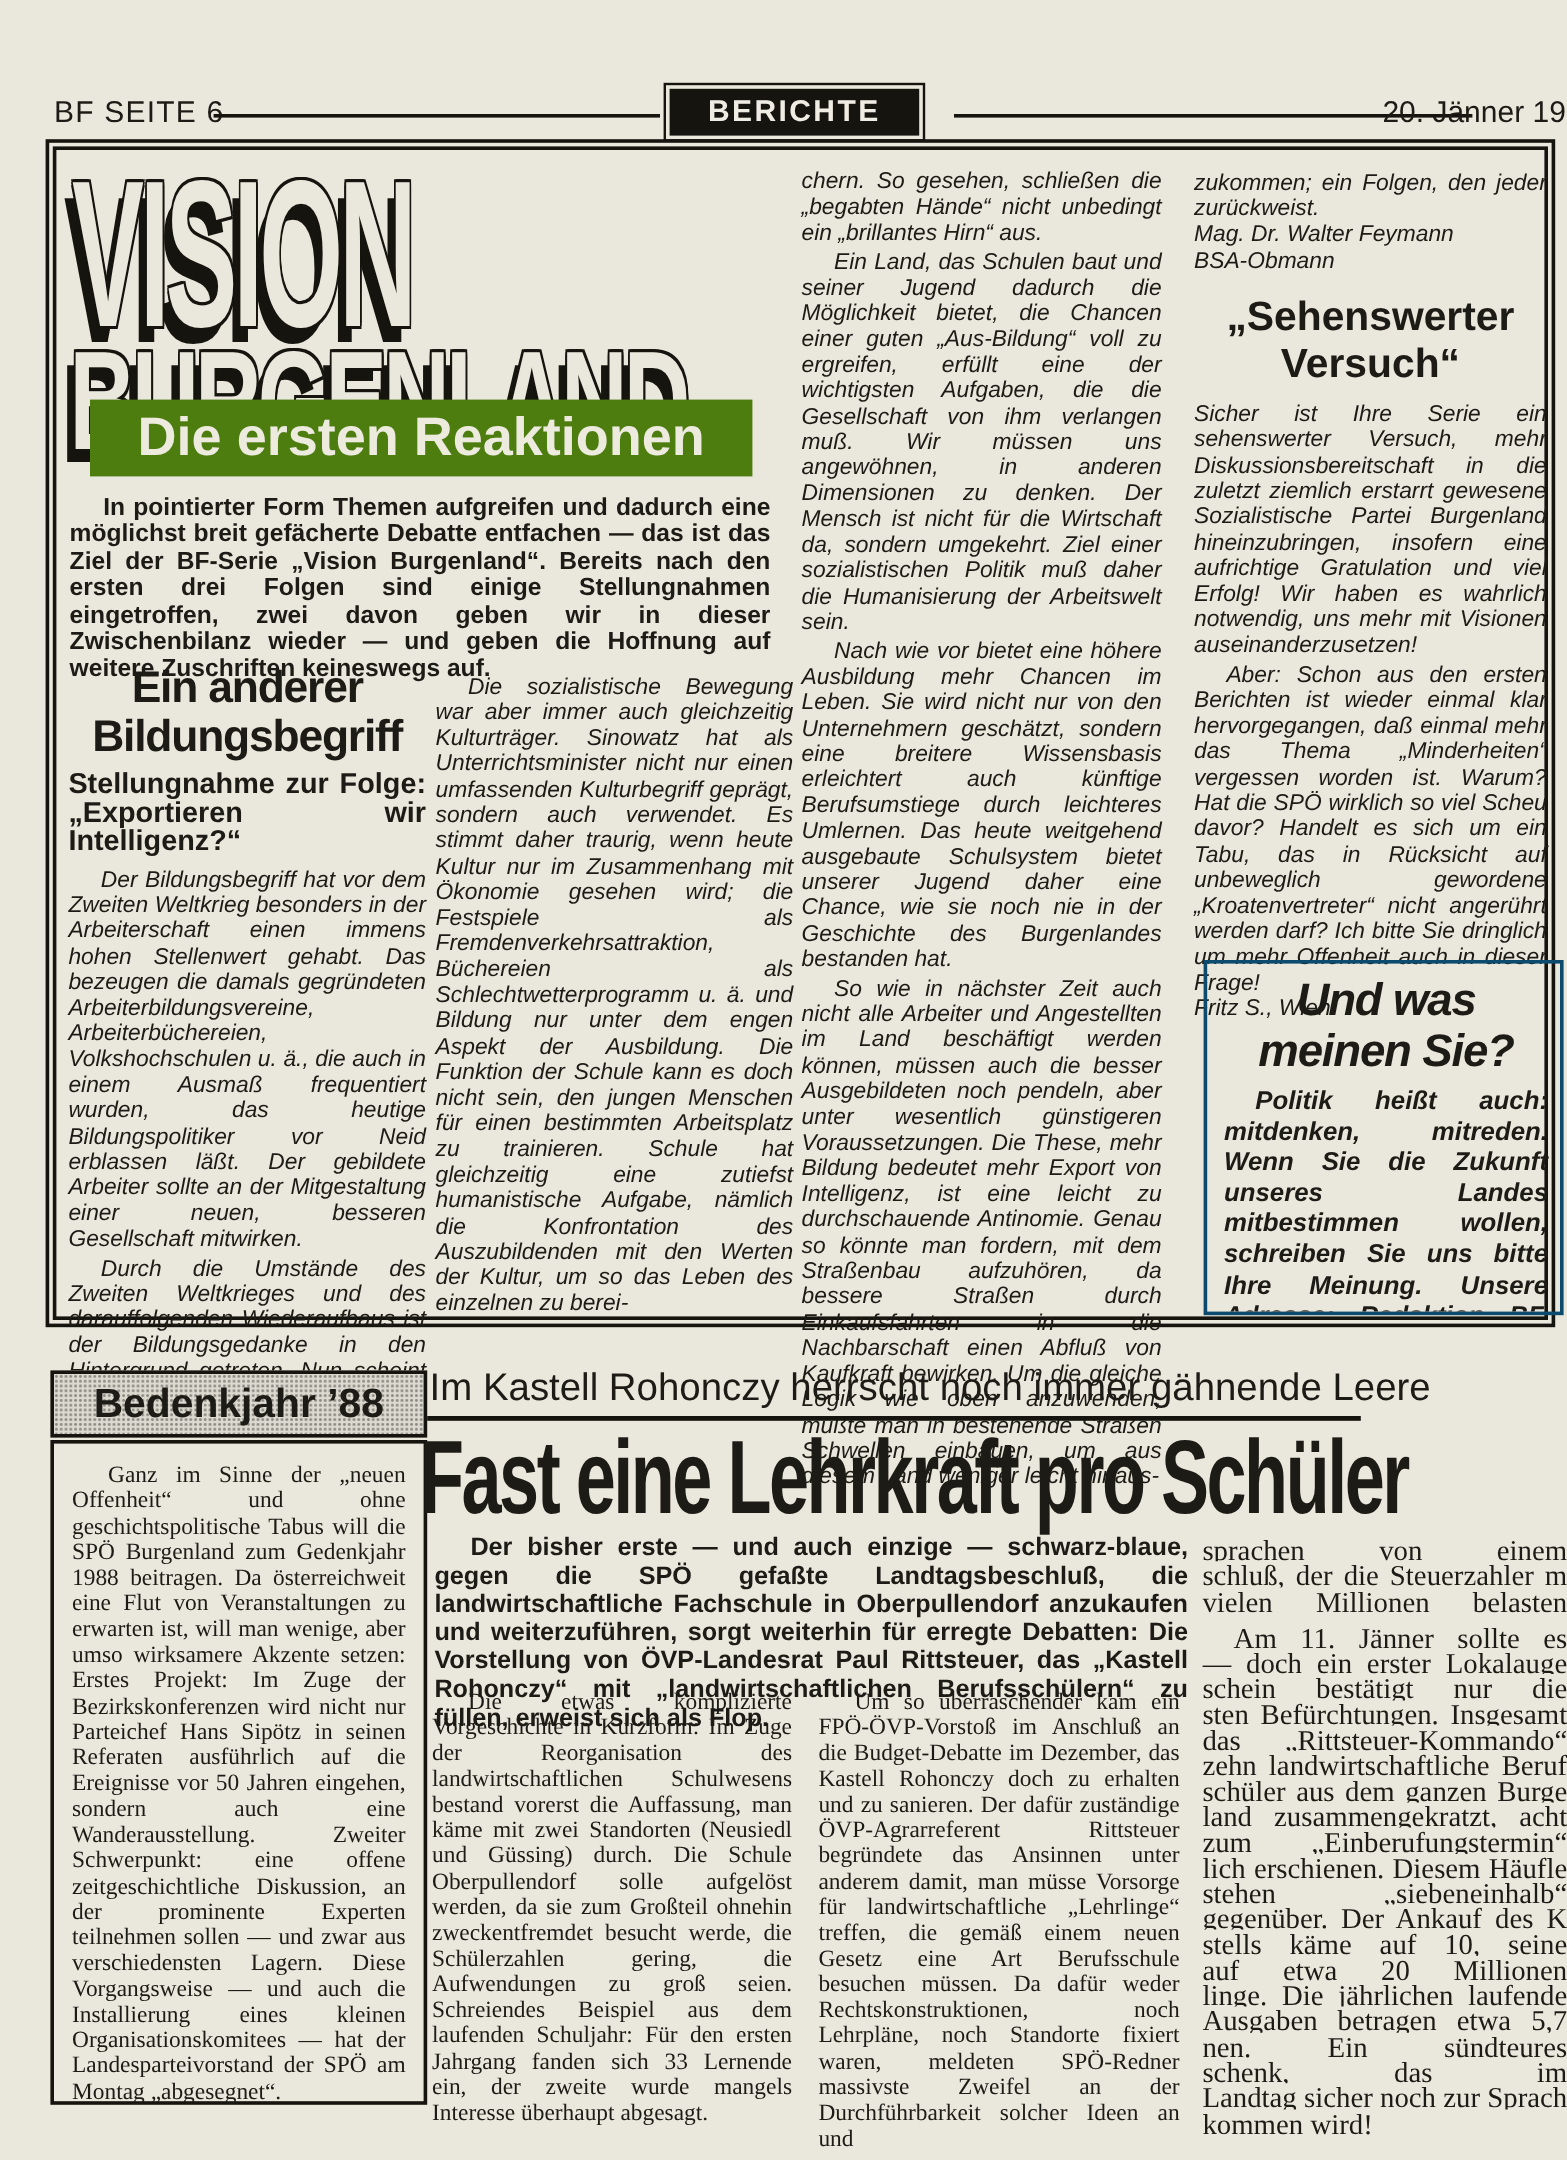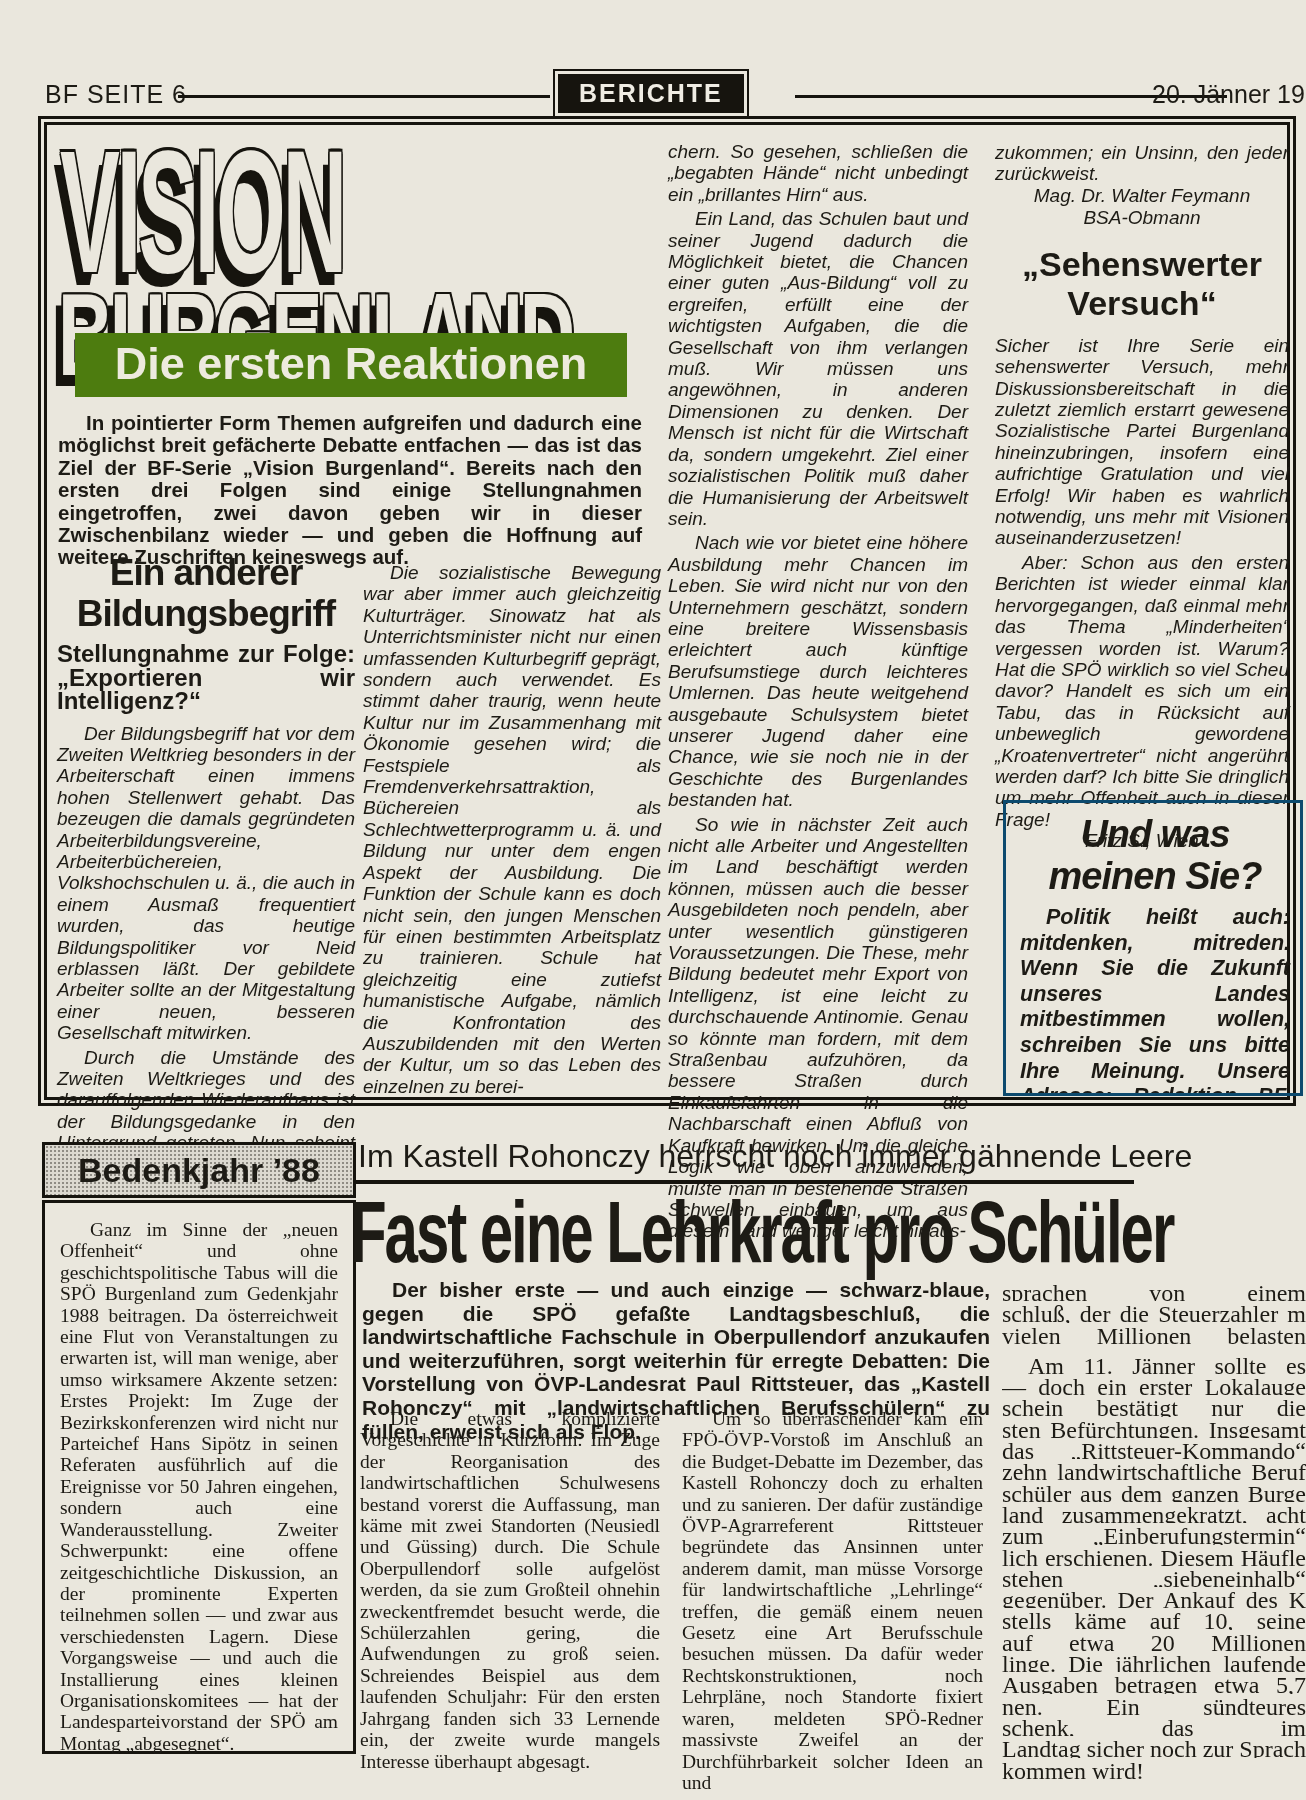--- a/index.html
+++ b/index.html
@@ -8,21 +8,21 @@
        font-family:"Liberation Sans",sans-serif;}
   .abs{position:absolute;}
   p{margin:0;}
   
   .hdr-left{left:45px;top:80px;font-size:25px;letter-spacing:1px;}
   .hdr-rule1{left:178px;top:95px;width:372px;height:3px;background:#16140e;}
   .hdr-rule2{left:795px;top:95px;width:432px;height:3px;background:#16140e;}
   .hdr-date{left:1152px;top:80px;font-size:25px;white-space:nowrap;}
   .berichte-box{left:553px;top:69px;border:2px solid #16140e;padding:3px;background:#eae7dd;}
   .berichte-inner{background:#16140e;color:#efece3;font-size:25px;font-weight:bold;
-       letter-spacing:2px;padding:5px 21px;}
+       letter-spacing:2px;padding:5px 32px;}
   
   .frame{left:38px;top:116px;width:1258px;height:990px;box-sizing:border-box;
        border:9px double #16140e;}
   .logo-v{left:60px;top:112px;font-size:132px;font-weight:bold;letter-spacing:-5px;
        transform:scale(0.68,1.32);transform-origin:top left;color:#eae7dd;white-space:nowrap;
        text-shadow:-2px -2px 0 #16140e,2px -2px 0 #16140e,-2px 2px 0 #16140e,2px 2px 0 #16140e,
        -2px 0 0 #16140e,2px 0 0 #16140e,0 -2px 0 #16140e,0 2px 0 #16140e,-10px 10px 0 #16140e;}
   .logo-b{left:58px;top:268px;font-size:96px;font-weight:bold;letter-spacing:-4px;
        transform:scale(0.80,1.22);transform-origin:top left;color:#eae7dd;white-space:nowrap;
        text-shadow:-2px -2px 0 #16140e,2px -2px 0 #16140e,-2px 2px 0 #16140e,2px 2px 0 #16140e,
@@ -37,21 +37,21 @@
   .vcol2{left:363px;top:562px;width:298px;}
   .vcol3{left:668px;top:141px;width:300px;}
   .vcol4{left:995px;top:142px;width:294px;}
   .c1-head{font-size:37px;font-weight:bold;line-height:41px;text-align:center;letter-spacing:-1px;}
   .c1-sub{font-size:24px;font-weight:bold;line-height:23.5px;text-align:justify;margin-top:8px;}
   .it-body p{font-size:19px;font-style:italic;line-height:21.4px;text-align:justify;
        text-indent:27px;hyphens:auto;}
   .it-body p + p{margin-top:3px;}
   .it-body p.cont{text-indent:0;}
   .vcol1 .it-body{margin-top:10px;}
-  .sig{font-size:19px;font-style:italic;text-align:center;line-height:22px;}
+  .sig{font-size:19px;font-style:italic;text-align:left;line-height:22px;}
   .sv-head{font-size:34px;font-weight:bold;line-height:39px;text-align:center;margin:16px 0 12px;}
   
   .meinen{left:1003px;top:800px;width:300px;height:296px;border:3px solid #0c4a6e;
        box-sizing:border-box;padding:10px 10px 0 14px;overflow:hidden;}
   .meinen-title{font-size:38px;font-weight:bold;font-style:italic;line-height:42px;
        text-align:center;letter-spacing:-1px;}
   .meinen-body{font-size:21.5px;font-weight:bold;font-style:italic;line-height:25.6px;
        text-align:justify;text-indent:26px;margin-top:8px;hyphens:auto;}
   
   .bd-head{left:42px;top:1142px;width:314px;height:56px;box-sizing:border-box;
@@ -115,21 +115,21 @@
   <div class="it-body">
     <p class="cont">chern. So gesehen, schließen die „begabten Hände“ nicht unbedingt ein „brillantes Hirn“ aus.</p>
     <p>Ein Land, das Schulen baut und seiner Jugend dadurch die Möglichkeit bietet, die Chancen einer guten „Aus-Bildung“ voll zu ergreifen, erfüllt eine der wichtigsten Aufgaben, die die Gesellschaft von ihm verlangen muß. Wir müssen uns angewöhnen, in anderen Dimensionen zu denken. Der Mensch ist nicht für die Wirtschaft da, sondern umgekehrt. Ziel einer sozialistischen Politik muß daher die Humanisierung der Arbeitswelt sein.</p>
     <p>Nach wie vor bietet eine höhere Ausbildung mehr Chancen im Leben. Sie wird nicht nur von den Unternehmern geschätzt, sondern eine breitere Wissensbasis erleichtert auch künftige Berufsumstiege durch leichteres Umlernen. Das heute weitgehend ausgebaute Schulsystem bietet unserer Jugend daher eine Chance, wie sie noch nie in der Geschichte des Burgenlandes bestanden hat.</p>
     <p>So wie in nächster Zeit auch nicht alle Arbeiter und Angestellten im Land beschäftigt werden können, müssen auch die besser Ausgebildeten noch pendeln, aber unter wesentlich günstigeren Voraussetzungen. Die These, mehr Bildung bedeutet mehr Export von Intelligenz, ist eine leicht zu durchschauende Antinomie. Genau so könnte man fordern, mit dem Straßenbau aufzuhören, da bessere Straßen durch Einkaufsfahrten in die Nachbarschaft einen Abfluß von Kaufkraft bewirken. Um die gleiche Logik wie oben anzuwenden, müßte man in bestehende Straßen Schwellen einbauen, um aus diesem Land weniger leicht hinaus-</p>
   </div>
 </div>
 
 <div class="abs vcol vcol4">
   <div class="it-body">
-    <p class="cont">zukommen; ein Unsinn, den jeder zurückweist.</p>
+    <p class="cont">zukommen; ein Folgen, den jeder zurückweist.</p>
   </div>
   <div class="sig">Mag. Dr. Walter Feymann</div>
   <div class="sig">BSA-Obmann</div>
   <div class="sv-head">„Sehenswerter Versuch“</div>
   <div class="it-body">
     <p class="cont">Sicher ist Ihre Serie ein sehenswerter Versuch, mehr Diskussionsbereitschaft in die zuletzt ziemlich erstarrt gewesene Sozialistische Partei Burgenland hineinzubringen, insofern eine aufrichtige Gratulation und viel Erfolg! Wir haben es wahrlich notwendig, uns mehr mit Visionen auseinanderzusetzen!</p>
     <p>Aber: Schon aus den ersten Berichten ist wieder einmal klar hervorgegangen, daß einmal mehr das Thema „Minderheiten“ vergessen worden ist. Warum? Hat die SPÖ wirklich so viel Scheu davor? Handelt es sich um ein Tabu, das in Rücksicht auf unbeweglich gewordene „Kroatenvertreter“ nicht angerührt werden darf? Ich bitte Sie dringlich um mehr Offenheit auch in dieser Frage!</p>
   </div>
   <div class="sig">Fritz S., Wien</div>
 </div>

